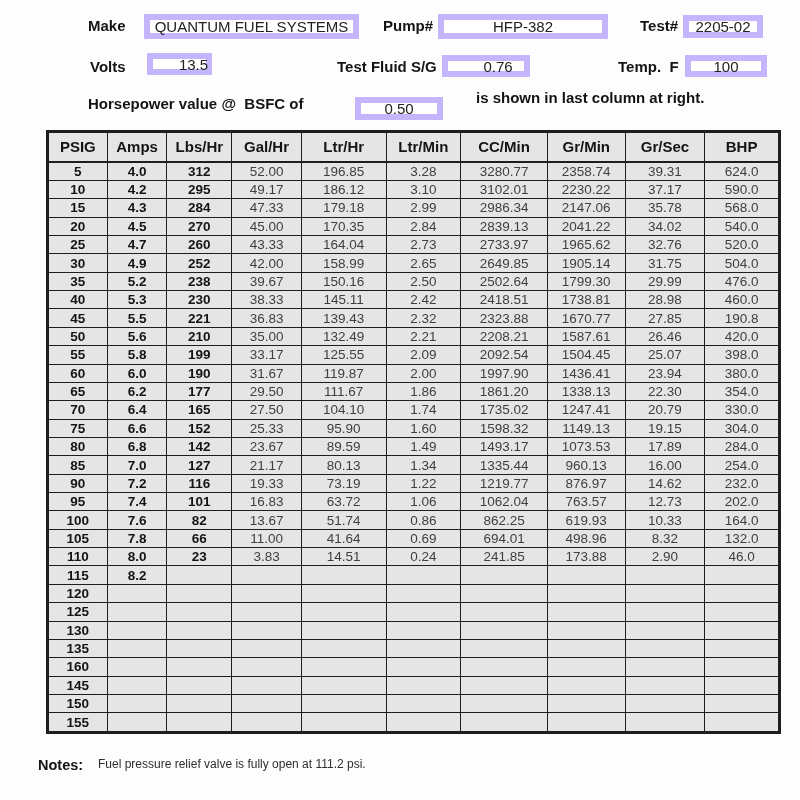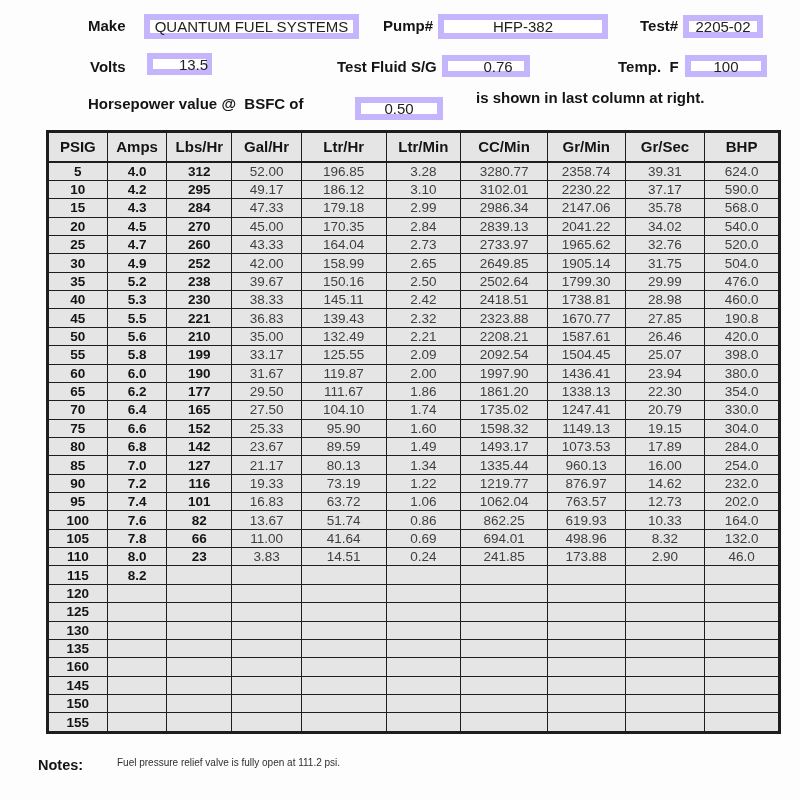--- a/index.html
+++ b/index.html
@@ -56,21 +56,21 @@
   }
   .datatable td.bold {
     font-weight:700; color:#141414;
   }
   .notes-label {
     position:absolute; left:38px; top:757px;
     font-weight:700; font-size:14.5px; color:#141414;
   }
   .notes-text {
     position:absolute; left:98px; top:757px;
-    font-size:10px; color:#2e2e2e;margin-left:19px;
+    font-size:12px; color:#2e2e2e;
   }
 </style>
 </head>
 <body>
 
 <div class="page">
 
   <div class="lbl" style="left:88px; top:17px;">Make</div>
   <div class="fbox" style="left:144px; top:14px; width:215px; height:25px;">
     <span>QUANTUM FUEL SYSTEMS</span>

